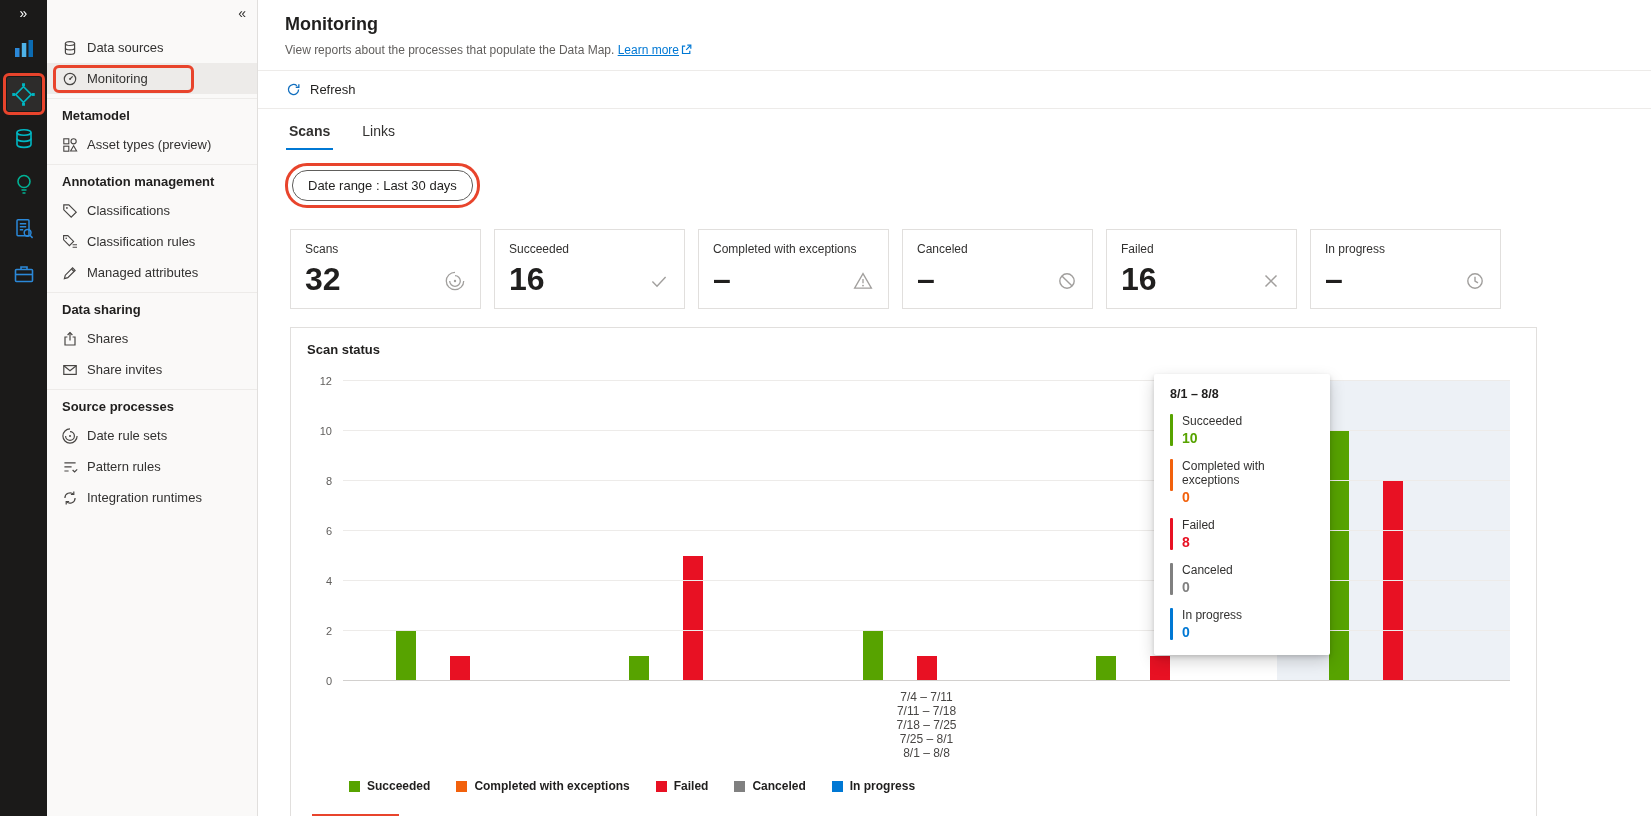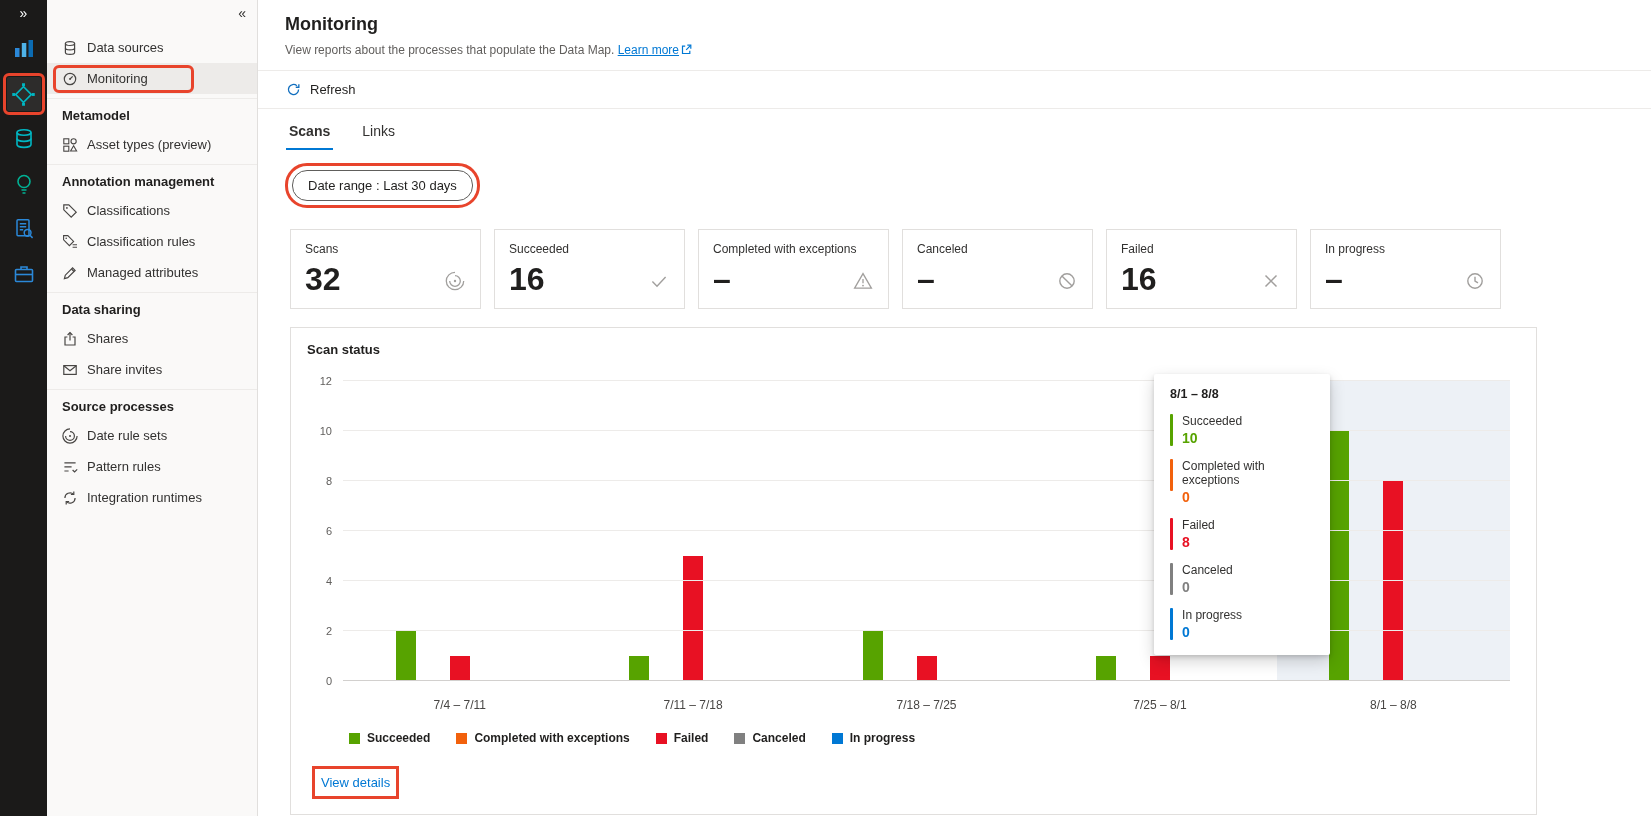--- a/index.html
+++ b/index.html
@@ -66,21 +66,21 @@
   .ylab { position:absolute; right:11px; transform:translateY(50%); font-size:11px; color:#605e5c; }
   .plot { flex:1; height:300px; position:relative; }
   .grid { position:absolute; left:0; right:0; height:1px; background:#edebe9; }
   .grid.base { background:#d2d0ce; }
   .bands { position:absolute; left:0; right:0; top:0; bottom:0; display:flex; }
   .band { flex:1; display:flex; align-items:flex-end; justify-content:center; }
   .band.hl { background:#edf1f6; }
   .group { display:flex; align-items:flex-end; height:100%; }
   .slot { width:27px; display:flex; justify-content:center; align-items:flex-end; height:100%; }
   .bar { width:20px; }
-  .xlabels { display:flex; margin-left:36px; margin-top:17px; }
+  .xlabels { display:flex; margin-left:36px; margin-top:9px;flex-direction:column; }
   .xlab { flex:1; text-align:center; font-size:12px; color:#484644; }
   .legend { display:flex; gap:26px; align-items:center; margin:19px 0 0 42px; }
   .lg-item { display:flex; align-items:center; gap:7px; font-size:12px; font-weight:700; color:#201f1e;}
   .lg-sw { width:11px; height:11px; flex:none;}
   .view-details { display:inline-block; margin:30px 0 12px 14px; font-size:13px; color:#0078d4;
                   cursor:pointer; outline:3px solid var(--annot); outline-offset:6px; }
   
   .tooltip { position:absolute; left:69.5%; top:-7px; width:176px; background:#fff;
              box-shadow:0 2px 4px rgba(0,0,0,.14), 0 6px 16px rgba(0,0,0,.18);
              padding:13px 16px 15px; z-index:6; border-radius:2px;}

